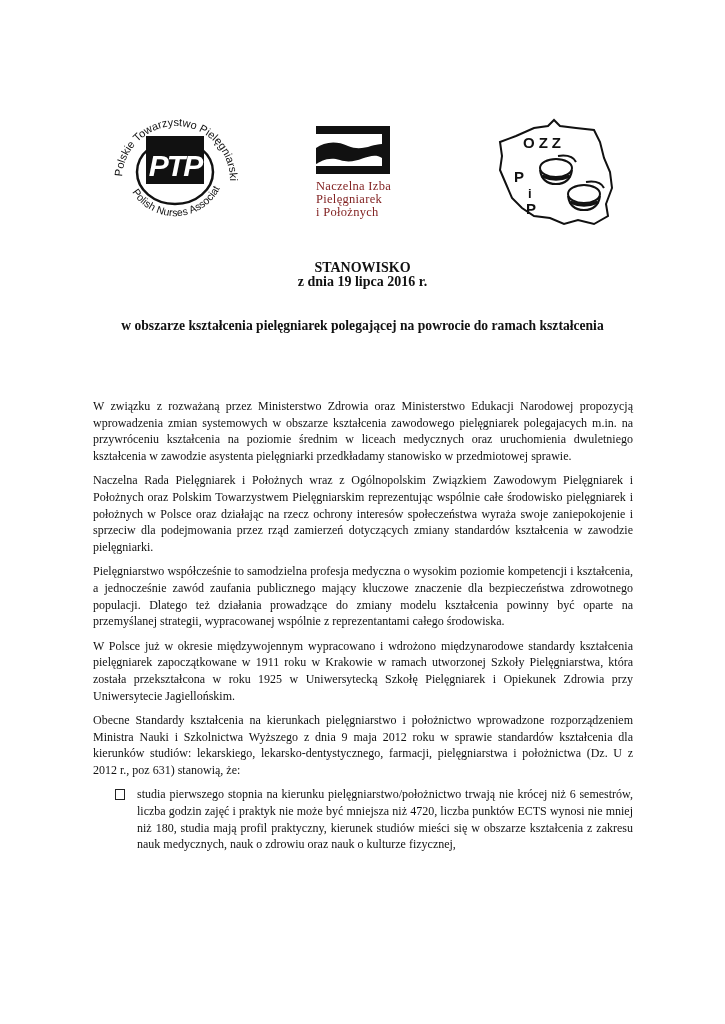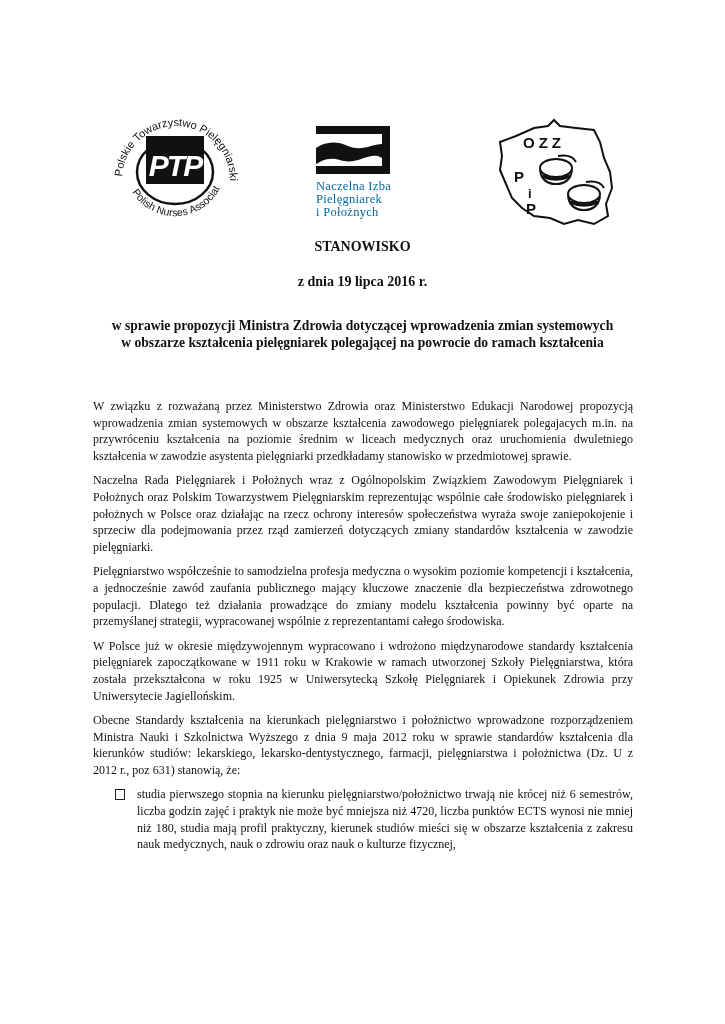--- a/index.html
+++ b/index.html
@@ -7,28 +7,28 @@
       width: 725px; height: 1024px; position: relative; overflow: hidden;
       font-family: "Liberation Serif", "DejaVu Serif", serif;
       color: #111;
     }
     .logo { position: absolute; }
     #logo-ptp { left: 108px; top: 102px; width: 134px; height: 130px; }
     #logo-nipip { left: 310px; top: 122px; width: 100px; height: 105px; }
     #logo-ozzpip { left: 486px; top: 112px; width: 130px; height: 122px; }
     .nipip-text {
       position: absolute; left: 316px; top: 180px; width: 100px;
-      font-size: 12.5px; line-height: 13px; letter-spacing: 0.3px; color: #0369a1;
+      font-size: 12.5px; line-height: 13px; letter-spacing: 0.3px; color: #7f1d1d;
     }
     .nipip-text div { white-space: nowrap; }
     .title {
       position: absolute; left: 0; width: 725px; text-align: center;
       font-weight: bold; font-size: 14px;
     }
-    #doc-title { top: 239px; font-family: Liberation Serif, serif; }
+    #doc-title { top: 260px; font-family: Liberation Serif, serif; }
     #doc-date { top: 274px; }
     .subject {
       position: absolute; left: 90px; width: 545px; top: 318px;
       text-align: center; font-weight: bold; font-size: 13.6px; line-height: 16.8px;
     }
     .body-text {
       position: absolute; left: 93px; width: 540px; top: 398px;
       font-size: 12px; line-height: 16.6px; text-align: justify;
     }
     .body-text p { margin: 0 0 8px 0; }
@@ -89,21 +89,20 @@
       <path d="M84 90 Q98 96 112 90" stroke-width="3.5"></path>
       <path d="M100 70 Q114 68 118 76"></path>
     </g>
   </svg>
 </div>
 
 <div class="title" id="doc-title">STANOWISKO</div>
 <div class="title" id="doc-date">z dnia 19 lipca 2016 r.</div>
 
 <div class="subject">
-  <div>w sprawie propozycji Ministra Zdrowia dotyczącej wprowadzenia zmian systemowych</div>
   <div>w obszarze kształcenia pielęgniarek polegającej na powrocie do ramach kształcenia</div>
 </div>
 
 <div class="body-text">
   <p>W związku z rozważaną przez Ministerstwo Zdrowia oraz Ministerstwo Edukacji Narodowej propozycją wprowadzenia zmian systemowych w obszarze kształcenia zawodowego pielęgniarek polegajacych m.in. na przywróceniu kształcenia na poziomie średnim w liceach medycznych oraz uruchomienia dwuletniego kształcenia w zawodzie asystenta pielęgniarki przedkładamy stanowisko w przedmiotowej sprawie.</p>
   <p><b>Naczelna Rada Pielęgniarek i Położnych</b><span> wraz z </span><b>Ogólnopolskim Związkiem Zawodowym Pielęgniarek i Położnych</b><span> oraz </span><b>Polskim Towarzystwem Pielęgniarskim</b><span> reprezentując wspólnie całe środowisko pielęgniarek i położnych w Polsce oraz działając na rzecz ochrony interesów społeczeństwa wyraża swoje zaniepokojenie i sprzeciw dla podejmowania przez rząd zamierzeń dotyczących zmiany standardów kształcenia w zawodzie pielęgniarki.</span></p>
   <p>Pielęgniarstwo współcześnie to samodzielna profesja medyczna o wysokim poziomie kompetencji i kształcenia, a jednocześnie zawód zaufania publicznego mający kluczowe znaczenie dla bezpieczeństwa zdrowotnego populacji. Dlatego też działania prowadzące do zmiany modelu kształcenia powinny być oparte na przemyślanej strategii, wypracowanej wspólnie z reprezentantami całego środowiska.</p>
   <p>W Polsce już w okresie międzywojennym wypracowano i wdrożono międzynarodowe standardy kształcenia pielęgniarek zapoczątkowane w 1911 roku w Krakowie w ramach utworzonej Szkoły Pielęgniarstwa, która została przekształcona  w  roku 1925 w Uniwersytecką Szkołę Pielęgniarek i Opiekunek Zdrowia przy Uniwersytecie Jagiellońskim.</p>
   <p>Obecne Standardy kształcenia na kierunkach pielęgniarstwo i położnictwo wprowadzone rozporządzeniem Ministra Nauki i Szkolnictwa Wyższego z dnia 9 maja 2012 roku w sprawie standardów kształcenia dla kierunków studiów: lekarskiego, lekarsko-dentystycznego, farmacji, pielęgniarstwa i położnictwa (Dz. U z 2012 r., poz 631) stanowią, że:</p>
   <ul class="list">

